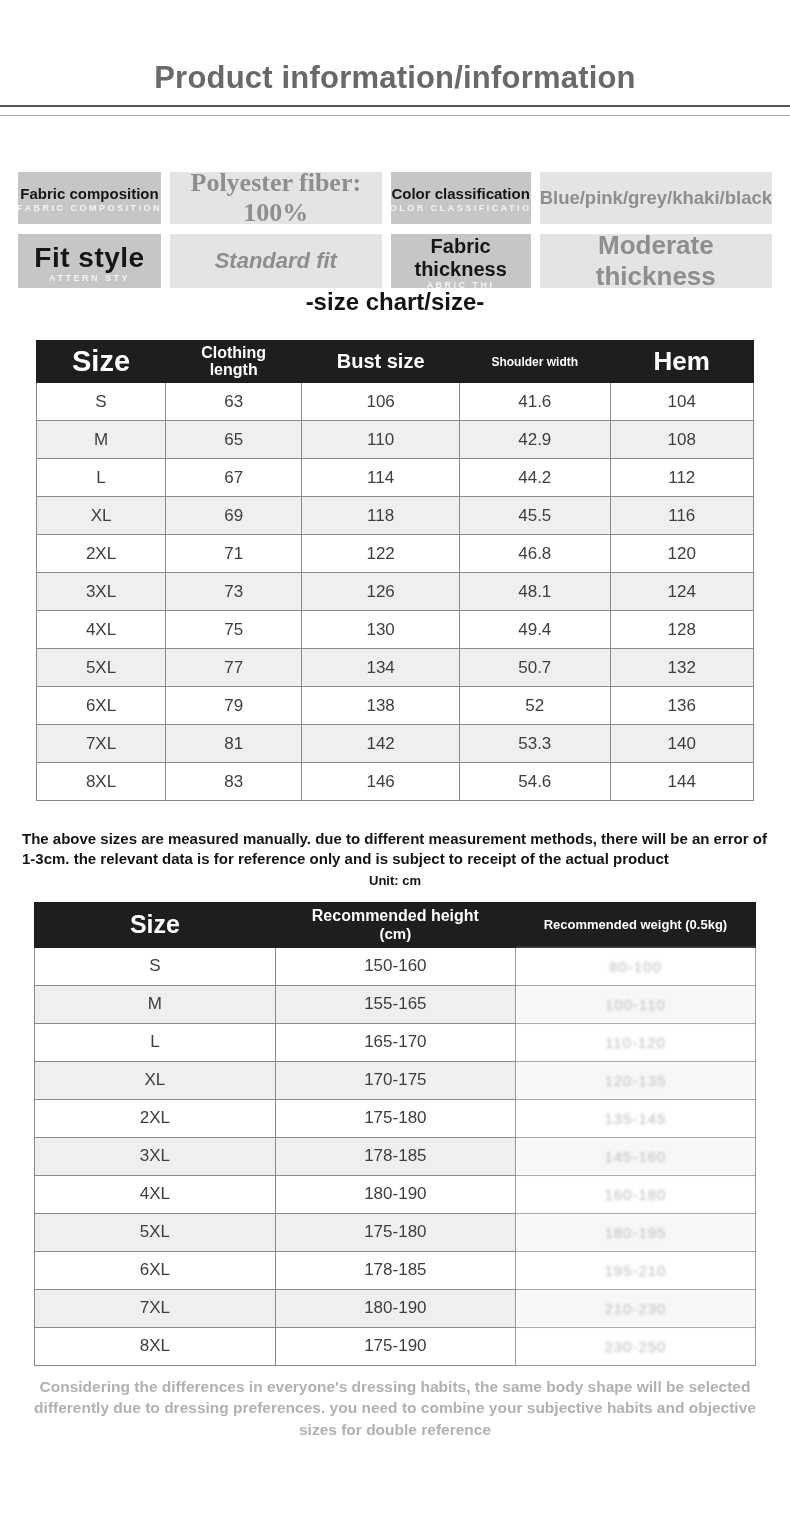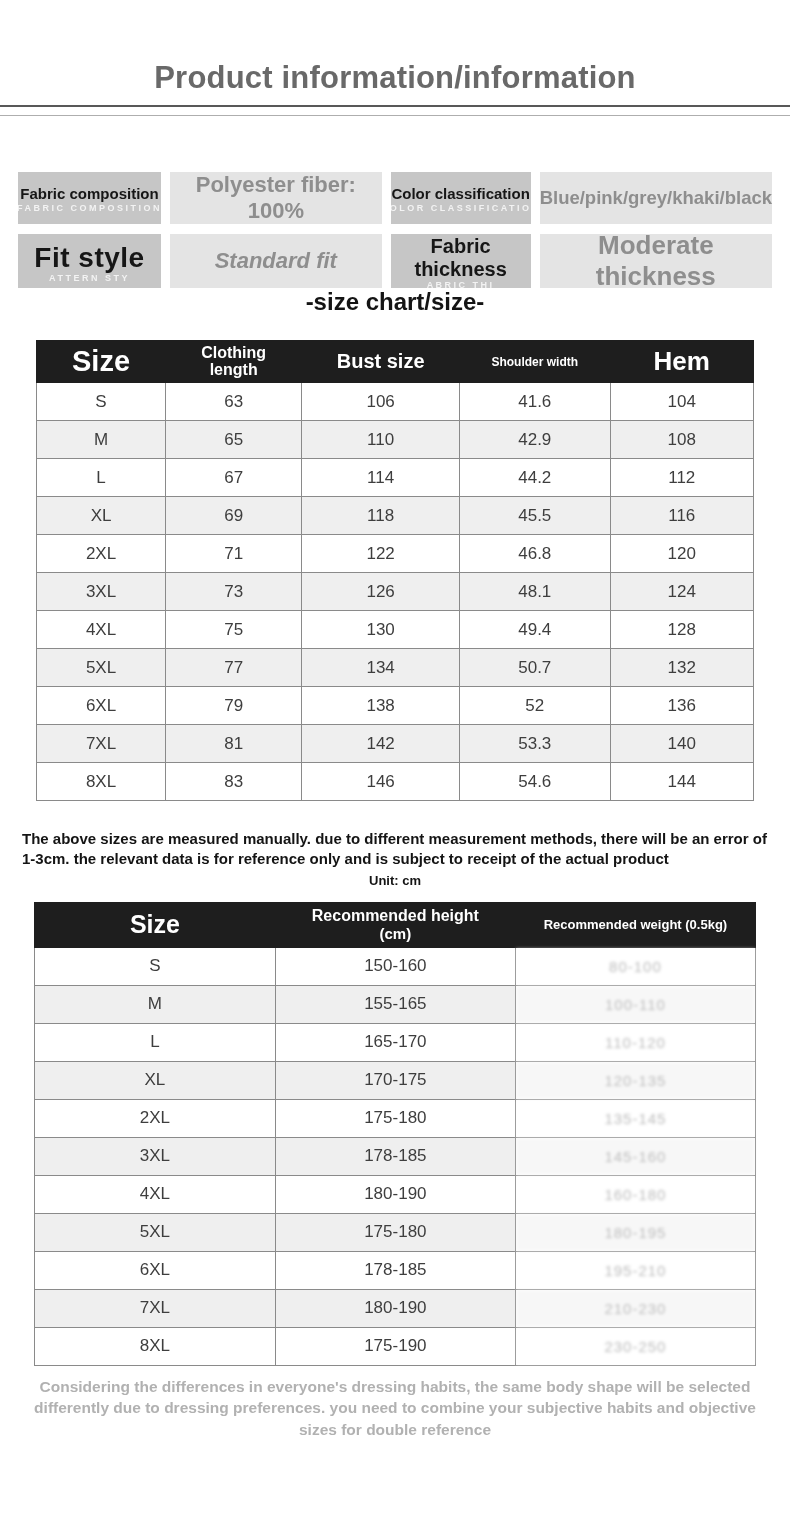--- a/index.html
+++ b/index.html
@@ -18,21 +18,21 @@
                grid-template-columns:143px 1fr 140px 1fr; column-gap:9px; row-gap:10px; }
   .attr-label { background:#c6c6c6; display:flex; flex-direction:column; align-items:center;
                 justify-content:center; text-align:center; overflow:hidden; position:relative; }
   .attr-value { background:#e4e4e4; display:flex; align-items:center; justify-content:center;
                 text-align:center; color:#8e8e8e; font-weight:bold; }
   .r1 { height:52px; } .r2 { height:54px; }
   .lab-main { color:#161616; font-weight:bold; line-height:1.12; }
   .lab-caps { color:rgba(255,255,255,0.78); font-weight:bold; font-size:9px;
               letter-spacing:2.5px; white-space:nowrap; margin-bottom:-3px; }
   .fs-15 { font-size:15px; } .fs-20 { font-size:20px; } .fs-28 { font-size:28px; letter-spacing:0.5px; }
-  .val-1 { font-size:22px; } .val-2 { font-size:18.5px; } .val-3 { font-size:22px;font-style:italic; } .val-4 { font-size:26px; }
+  .val-1 { font-size:26px;font-family:Liberation Serif, serif; } .val-2 { font-size:18.5px; } .val-3 { font-size:22px;font-style:italic; } .val-4 { font-size:26px; }
 
   
   .size-heading { text-align:center; font-size:24px; font-weight:bold; color:#141414; }
 
   
   table { border-collapse:collapse; table-layout:fixed; }
   .tbl1 { margin:24px auto 0 auto; width:718px; }
   .tbl2 { margin:14px auto 0 auto; width:722px; }
   th { background:#1e1e1e; color:#ffffff; font-weight:bold; text-align:center; vertical-align:middle; }
   .tbl1 th { height:42px; border:1px solid #1e1e1e; }

